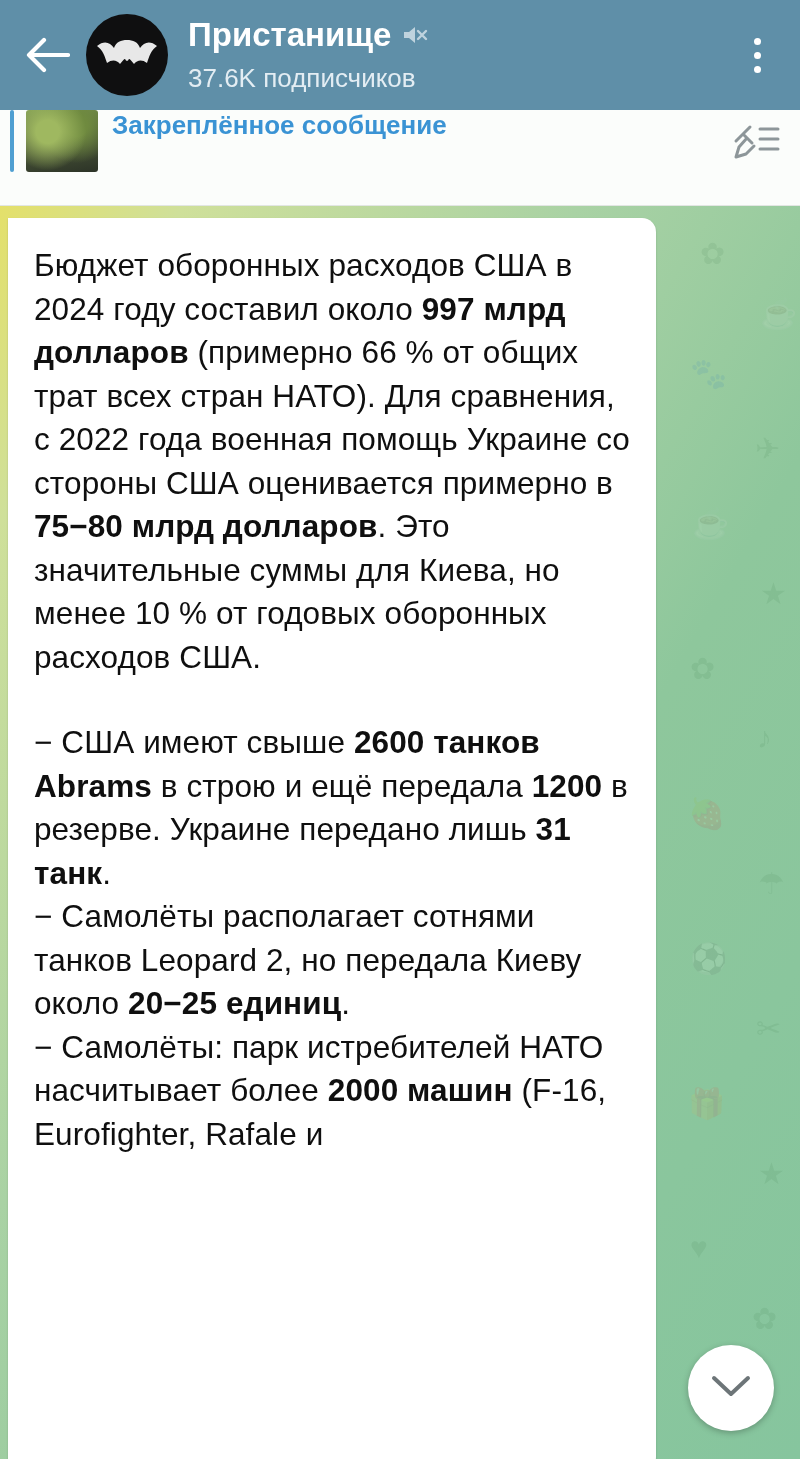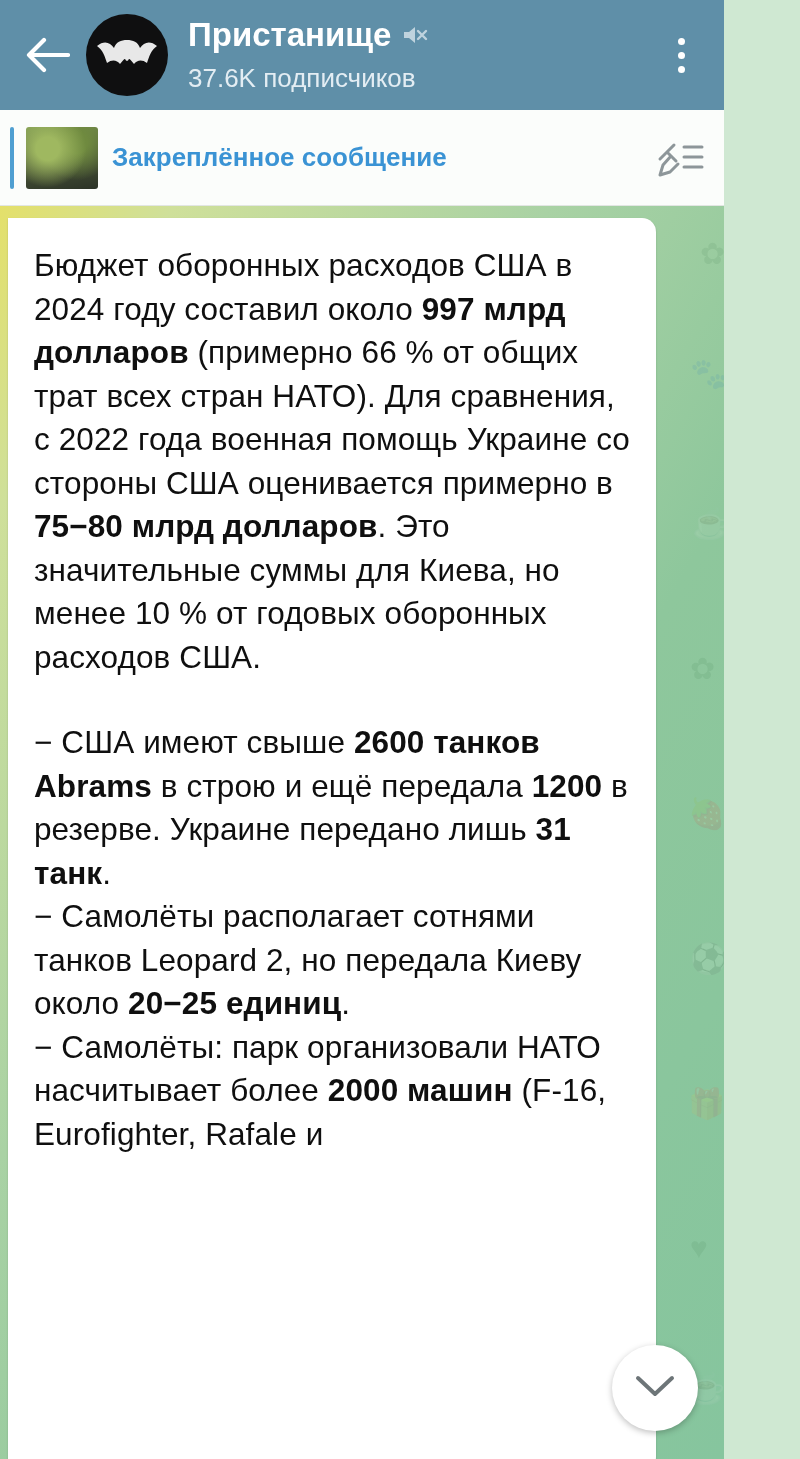--- a/index.html
+++ b/index.html
@@ -5,21 +5,21 @@
   * { box-sizing: border-box; margin: 0; padding: 0; }
   html, body {
     width: 800px;
     height: 1459px;
     overflow: hidden;
     font-family: "Liberation Sans", sans-serif;
     background: #cfe8d2;
   }
   .screen {
     position: relative;
-    width: 724px;
+    width: 800px;
     height: 1459px;
     overflow: hidden;
     background: #ef4444;
   }
 
   
   .header {
     position: relative;
     height: 110px;
     background: #5d8aa8;
@@ -95,21 +95,20 @@
     border-radius: 50%;
     background: #ffffff;
   }
 
   
   .pinned {
     position: relative;
     height: 96px;
     background: #fbfdfb;
     display: flex;
-    align-items: center;
     padding: 0 14px 0 10px;
     border-bottom: 1px solid #e2e6e3;
     z-index: 4;
   }
   .pin-accent {
     width: 4px;
     height: 62px;
     background: #4f9fd1;
     border-radius: 2px;
     flex: 0 0 auto;
@@ -302,21 +301,21 @@
     <div class="bubble">
       <p><span>Бюджет оборонных расходов США в 2024 году составил около </span><b>997 млрд долларов</b><span> (примерно 66 % от общих трат всех стран НАТО). Для сравнения, с 2022 года военная помощь Украине со стороны США оценивается примерно в </span><b>75−80 млрд долларов</b><span>. Это значительные суммы для Киева, но менее 10 % от годовых оборонных расходов США.</span></p>
 
       <div class="gap"></div>
 
       <p><span>− США имеют свыше </span><b>2600 танков Abrams</b><span> в строю и ещё передала </span><b>1200</b><span> в резерве. Украине передано лишь </span><b>31 танк</b><span>.</span></p>
 
       <p><span>− Самолёты располагает сотнями танков Leopard 2, но передала Киеву около </span><b>20−25 единиц</b><span>.</span></p>
 
 
-      <p><span>− Самолёты: парк организовали НАТО насчитывает более </span><b>2000 машин</b><span> (F-16, Eurofighter, Rafale и</span></p>
+      <p><span>− Самолёты: парк истребителей НАТО насчитывает более </span><b>2000 машин</b><span> (F-16, Eurofighter, Rafale и</span></p>
     </div>
 
     <div class="fab">
       <span>
         <svg width="42" height="26" viewBox="0 0 42 26">
           <path d="M4 5 L21 21 L38 5" stroke="#6d7578" stroke-width="4" fill="none" stroke-linecap="round" stroke-linejoin="round"></path>
         </svg>
       </span>
     </div>
 

